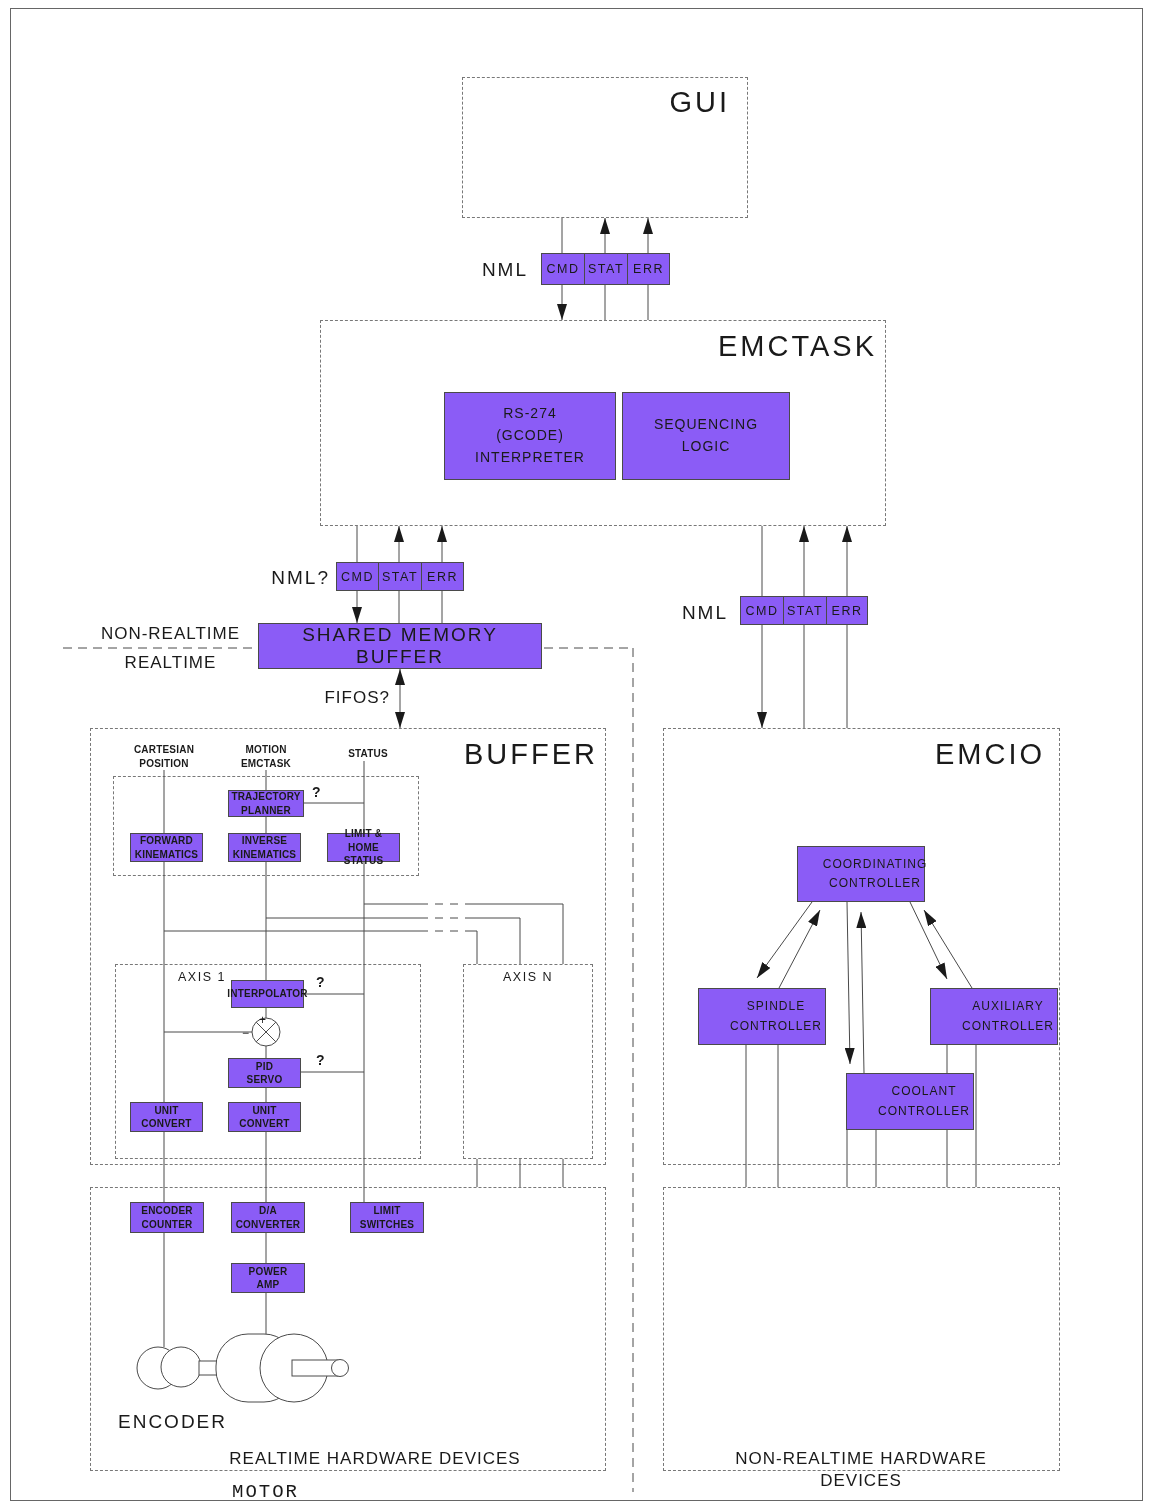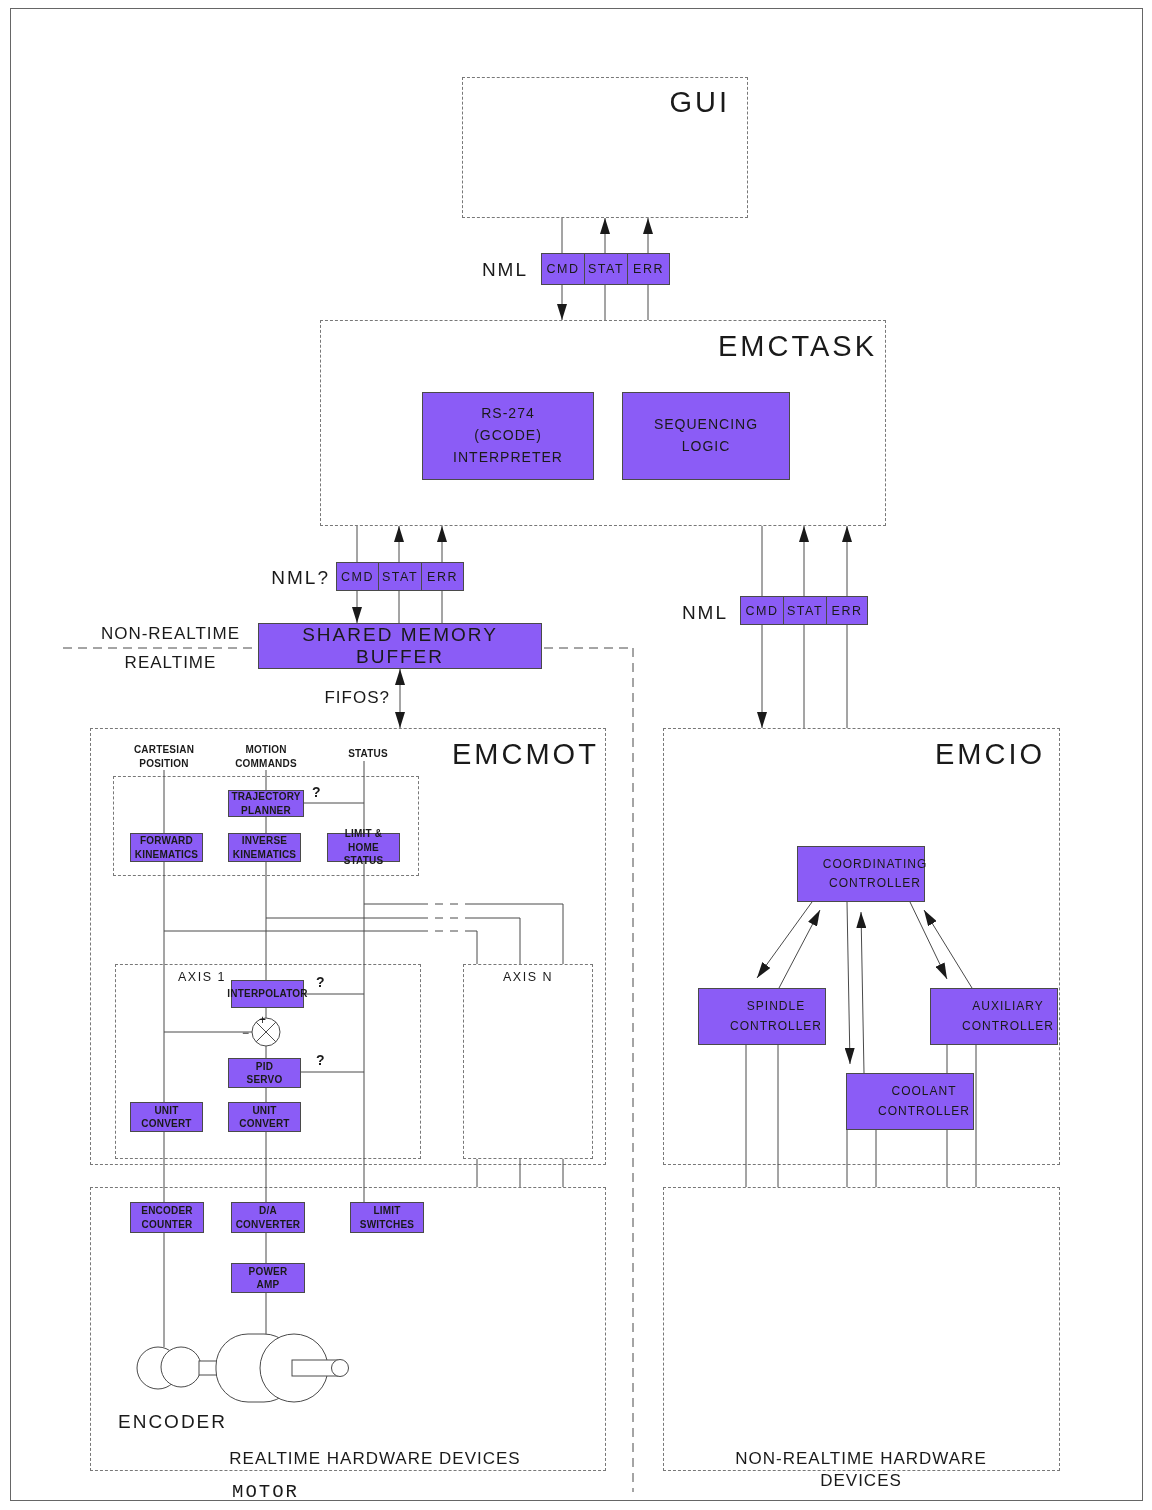--- a/index.html
+++ b/index.html
@@ -155,46 +155,46 @@
   </svg>
 
   <div class="lbl t29 ra" style="left:640px;top:84px;width:90px;">GUI</div>
 
   <div class="lbl t20 ra" style="left:473px;top:258px;width:55px;">NML</div>
   <div class="sb t13" style="left:541px;top:253px;width:44px;height:32px;">CMD</div>
   <div class="sb t13" style="left:584px;top:253px;width:44px;height:32px;">STAT</div>
   <div class="sb t13" style="left:627px;top:253px;width:43px;height:32px;">ERR</div>
 
   <div class="lbl t29 ra" style="left:718px;top:328px;width:148px;">EMCTASK</div>
-  <div class="sb t15" style="left:422px;top:392px;width:172px;height:88px;">RS-274
+  <div class="sb t15" style="left:444px;top:392px;width:172px;height:88px;">RS-274
 (GCODE)
 INTERPRETER</div>
   <div class="sb t15" style="left:622px;top:392px;width:168px;height:88px;">SEQUENCING
 LOGIC</div>
 
   <div class="lbl t20 ra" style="left:258px;top:566px;width:72px;">NML?</div>
   <div class="sb t13" style="left:336px;top:562px;width:43px;height:29px;">CMD</div>
   <div class="sb t13" style="left:378px;top:562px;width:44px;height:29px;">STAT</div>
   <div class="sb t13" style="left:421px;top:562px;width:43px;height:29px;">ERR</div>
 
   <div class="lbl t20 ra" style="left:673px;top:601px;width:55px;">NML</div>
   <div class="sb t13" style="left:740px;top:596px;width:44px;height:29px;">CMD</div>
   <div class="sb t13" style="left:783px;top:596px;width:44px;height:29px;">STAT</div>
   <div class="sb t13" style="left:826px;top:596px;width:42px;height:29px;">ERR</div>
 
   <div class="lbl t18 ctr" style="left:98px;top:623px;width:145px;">NON-REALTIME</div>
   <div class="lbl t18 ctr" style="left:98px;top:652px;width:145px;">REALTIME</div>
   <div class="sb t20" style="left:258px;top:623px;width:284px;height:46px;">SHARED MEMORY BUFFER</div>
   <div class="lbl t18 ra" style="left:305px;top:687px;width:85px;">FIFOS?</div>
 
-  <div class="lbl t29 ra" style="left:452px;top:736px;width:146px;">EMCMOT</div>
+  <div class="lbl t29 ra" style="left:452px;top:736px;width:146px;">BUFFER</div>
   <div class="lbl t10 ctr" style="left:124px;top:743px;width:80px;">CARTESIAN
 POSITION</div>
   <div class="lbl t10 ctr" style="left:226px;top:743px;width:80px;">MOTION
-COMMANDS</div>
+EMCTASK</div>
   <div class="lbl t10 ctr" style="left:334px;top:747px;width:68px;">STATUS</div>
 
   <div class="sb t10" style="left:228px;top:790px;width:76px;height:27px;">TRAJECTORY
 PLANNER</div>
   <div class="lbl q" style="left:312px;top:784px;">?</div>
   <div class="sb t10" style="left:130px;top:833px;width:73px;height:29px;">FORWARD
 KINEMATICS</div>
   <div class="sb t10" style="left:228px;top:833px;width:73px;height:29px;">INVERSE
 KINEMATICS</div>
   <div class="sb t10" style="left:327px;top:833px;width:73px;height:29px;">LIMIT &amp; HOME

